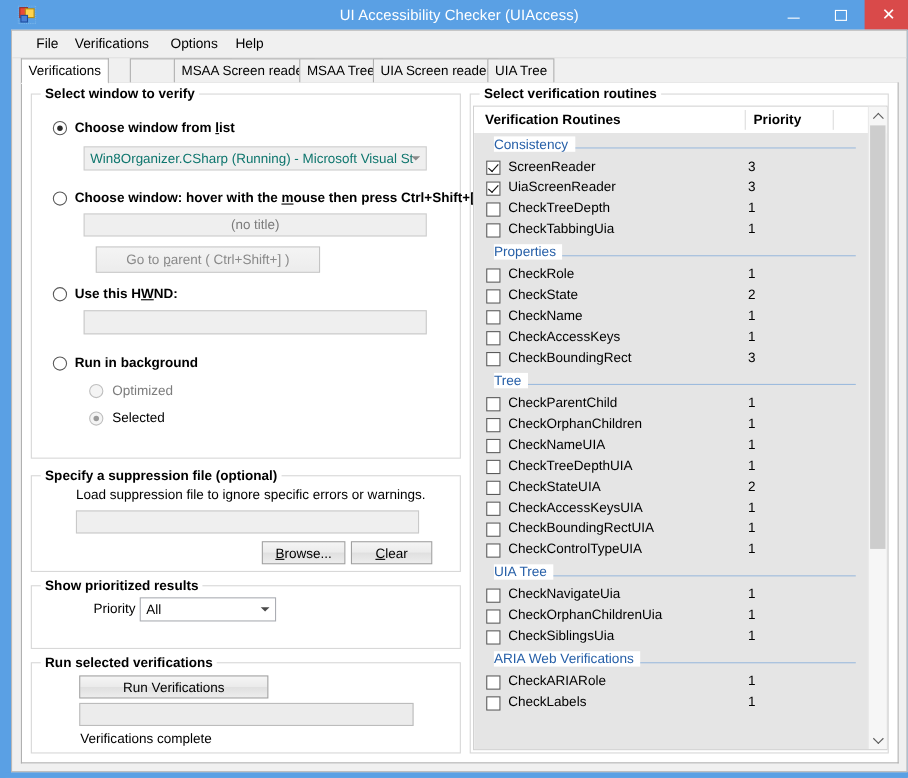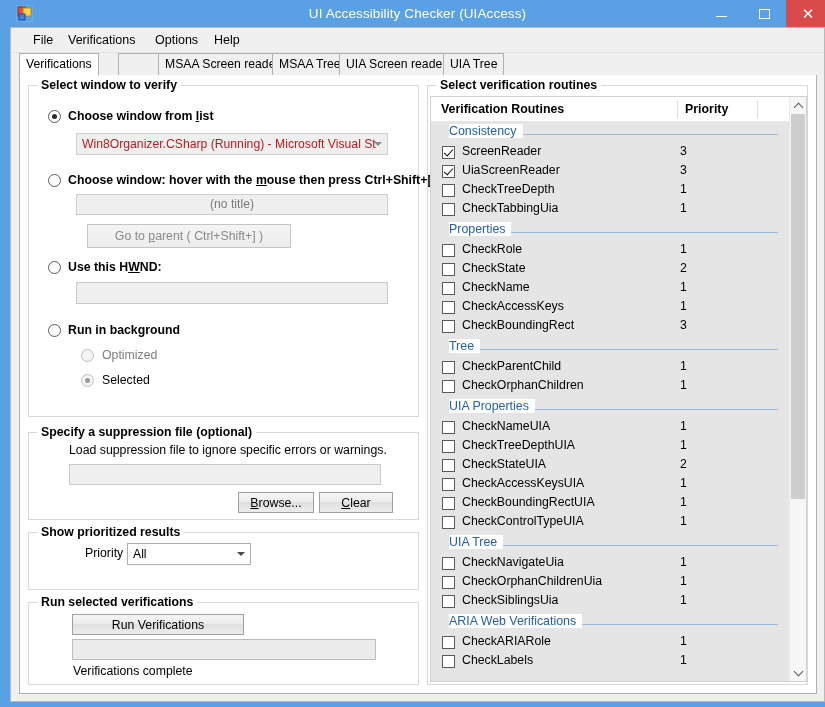--- a/index.html
+++ b/index.html
@@ -157,21 +157,21 @@
     background:#ffffff;border:1px solid #abadb3;
     font-size:12.2px;line-height:19px;padding:0 4px;
     color:#000;white-space:nowrap;overflow:hidden;
   }
   .textbox.disabled{background:#efefef;color:#7b7b7b;border-color:#cdcdcd;}
   .textbox.readonly{background:#efefef;border-color:#c9c9c9;}
   .combobox{
     position:absolute;box-sizing:border-box;
     background:#efefef;border:1px solid #cfcfcf;
     font-size:12.2px;line-height:20px;padding:0 18px 0 5px;
-    color:#b91c1c;white-space:nowrap;overflow:hidden;
+    color:#0f766e;white-space:nowrap;overflow:hidden;
   }
   .combobox.enabled{background:#fff;border:1px solid #abadb3;color:#000;}
   .combo-arrow{
     position:absolute;right:5px;top:50%;margin-top:-2px;
     width:0;height:0;border-left:4px solid transparent;
     border-right:4px solid transparent;border-top:4px solid #8a8a8a;
   }
   .combobox.enabled .combo-arrow{border-top-color:#4a4a4a;}
 
   
@@ -485,24 +485,20 @@
               <div class="row">
                 <div class="cb"></div>
                 <div class="rname">CheckParentChild</div>
                 <div class="rprio">1</div>
               </div>
               <div class="row">
                 <div class="cb"></div>
                 <div class="rname">CheckOrphanChildren</div>
                 <div class="rprio">1</div>
               </div>
-              <div class="sec">
-                <div class="sec-rule"></div>
-                <div class="sec-label">UIA Properties</div>
-              </div>
               <div class="row">
                 <div class="cb"></div>
                 <div class="rname">CheckNameUIA</div>
                 <div class="rprio">1</div>
               </div>
               <div class="row">
                 <div class="cb"></div>
                 <div class="rname">CheckTreeDepthUIA</div>
                 <div class="rprio">1</div>
               </div>

